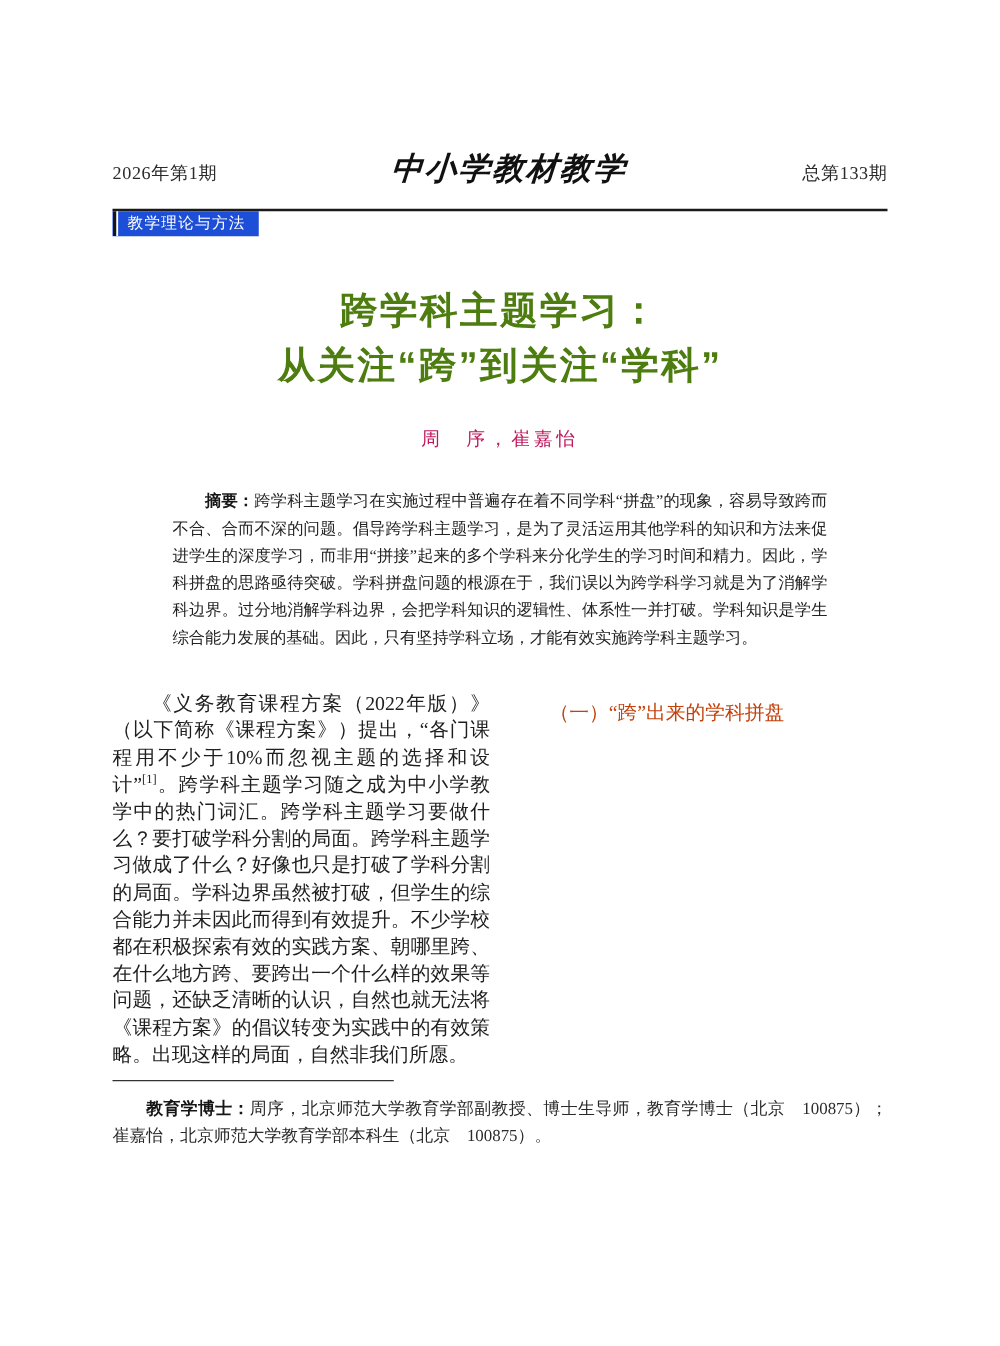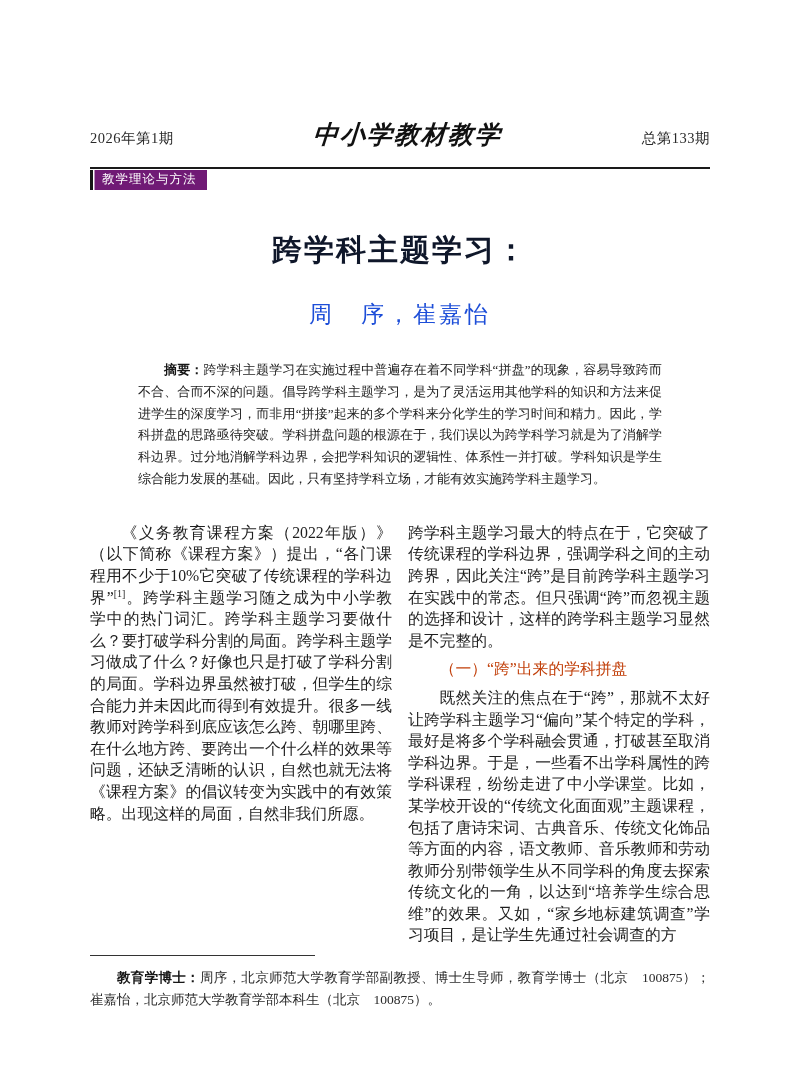--- a/index.html
+++ b/index.html
@@ -42,46 +42,46 @@
     transform: skewX(-4deg);
   }
   
   .section-bar {
     margin-top: 16px;
     border-top: 2px solid #1a1a1a;
     height: 0;
   }
   .section-tag {
     display: inline-block;
-    background: #701a75;
+    background: #1d4ed8;
     color: #ffffff;
     font-family: "Liberation Sans", "DejaVu Sans", sans-serif;
     font-size: 12.5px;
     line-height: 17px;
     padding: 1px 10px 2px 12px;
     letter-spacing: 1px;
     box-shadow: inset 3px 0 0 #161616, inset 4.5px 0 0 #ffffff;
   }
   
   .article-title {
     margin: 38px 0 0 0;
     text-align: center;
     font-family: "Liberation Sans", "DejaVu Sans", sans-serif;
     font-weight: bold;
     font-size: 30px;
     line-height: 44px;
     letter-spacing: 2px;
-    color: #0f172a;
+    color: #4d7c0f;
   }
   .authors {
     margin-top: 27px;
     text-align: center;
-    font-size: 23px;
+    font-size: 15px;
     letter-spacing: 3px;
-    color: #1d4ed8;
+    color: #be185d;
   }
   
   .abstract-block {
     margin: 29px 48px 0 48px;
     font-size: 13px;
     line-height: 21.8px;
     text-align: justify;
     color: #222;
   }
   .abstract-para { text-indent: 2em; }
@@ -148,39 +148,38 @@
     <span class="issue">总第133期</span>
   </div>
 
   
   <div class="section-bar"></div>
   <span class="section-tag">教学理论与方法</span>
 
   
   <h1 class="article-title">
     <span>跨学科主题学习：</span><br>
+    <span>从关注“跨”到关注“学科”</span>
   </h1>
 
   
   <div class="authors">周　序，崔嘉怡</div>
 
   
   <div class="abstract-block">
     <div class="abstract-para"><span class="inline-label">摘要：</span><span>跨学科主题学习在实施过程中普遍存在着不同学科“拼盘”的现象，容易导致跨而不合、合而不深的问题。倡导跨学科主题学习，是为了灵活运用其他学科的知识和方法来促进学生的深度学习，而非用“拼接”起来的多个学科来分化学生的学习时间和精力。因此，学科拼盘的思路亟待突破。学科拼盘问题的根源在于，我们误以为跨学科学习就是为了消解学科边界。过分地消解学科边界，会把学科知识的逻辑性、体系性一并打破。学科知识是学生综合能力发展的基础。因此，只有坚持学科立场，才能有效实施跨学科主题学习。</span></div>
   </div>
 
   
   <div class="columns">
     <div class="col">
-      <p class="indent"><span>《义务教育课程方案（2022年版）》（以下简称《课程方案》）提出，“各门课程用不少于10%它突破了传统课程的学科边界”</span><sup class="ref">[1]</sup><span>。跨学科主题学习随之成为中小学教学中的热门词汇。跨学科主题学习要做什么？要打破学科分割的局面。跨学科主题学习做成了什么？好像也只是打破了学科分割的局面。学科边界虽然被打破，但学生的综合能力并未因此而得到有效提升。很多一线教师对跨学科到底应该怎么跨、朝哪里跨、在什么地方跨、要跨出一个什么样的效果等问题，还缺乏清晰的认识，自然也就无法将《课程方案》的倡议转变为实践中的有效策略。出现这样的局面，自然非我们所愿。</span></p>
+      <p class="indent"><span>《义务教育课程方案（2022年版）》（以下简称《课程方案》）提出，“各门课程用不少于10%而忽视主题的选择和设计”</span><sup class="ref">[1]</sup><span>。跨学科主题学习随之成为中小学教学中的热门词汇。跨学科主题学习要做什么？要打破学科分割的局面。跨学科主题学习做成了什么？好像也只是打破了学科分割的局面。学科边界虽然被打破，但学生的综合能力并未因此而得到有效提升。不少学校都在积极探索有效的实践方案、朝哪里跨、在什么地方跨、要跨出一个什么样的效果等问题，还缺乏清晰的认识，自然也就无法将《课程方案》的倡议转变为实践中的有效策略。出现这样的局面，自然非我们所愿。</span></p>
     </div>
     <div class="col">
-      <p>跨学科主题学习最大的特点在于，它突破了传统课程的学科边界，强调学科之间的主动跨界，因此关注“跨”是目前跨学科主题学习在实践中的常态。但只强调“跨”而忽视主题的选择和设计，这样的跨学科主题学习显然是不完整的。</p>
       <div class="h-level2">（一）“跨”出来的学科拼盘</div>
-      <p class="indent">既然关注的焦点在于“跨”，那就不太好让跨学科主题学习“偏向”某个特定的学科，最好是将多个学科融会贯通，打破甚至取消学科边界。于是，一些看不出学科属性的跨学科课程，纷纷走进了中小学课堂。比如，某学校开设的“传统文化面面观”主题课程，包括了唐诗宋词、古典音乐、传统文化饰品等方面的内容，语文教师、音乐教师和劳动教师分别带领学生从不同学科的角度去探索传统文化的一角，以达到“培养学生综合思维”的效果。又如，“家乡地标建筑调查”学习项目，是让学生先通过社会调查的方</p>
     </div>
   </div>
 
   
   <div class="footnote-rule"></div>
   <div class="bio"><span class="inline-label">教育学博士：</span><span>周序，北京师范大学教育学部副教授、博士生导师，教育学博士（北京　100875）；崔嘉怡，北京师范大学教育学部本科生（北京　100875）。</span></div>
 
   
   
 

